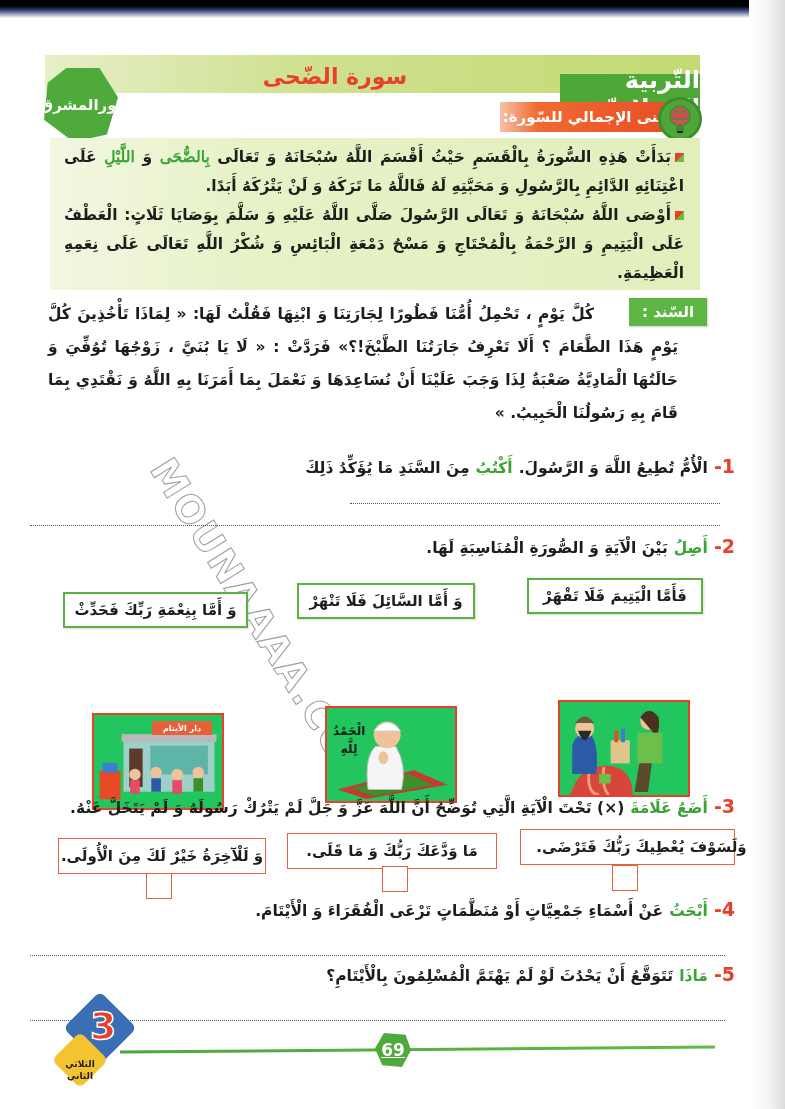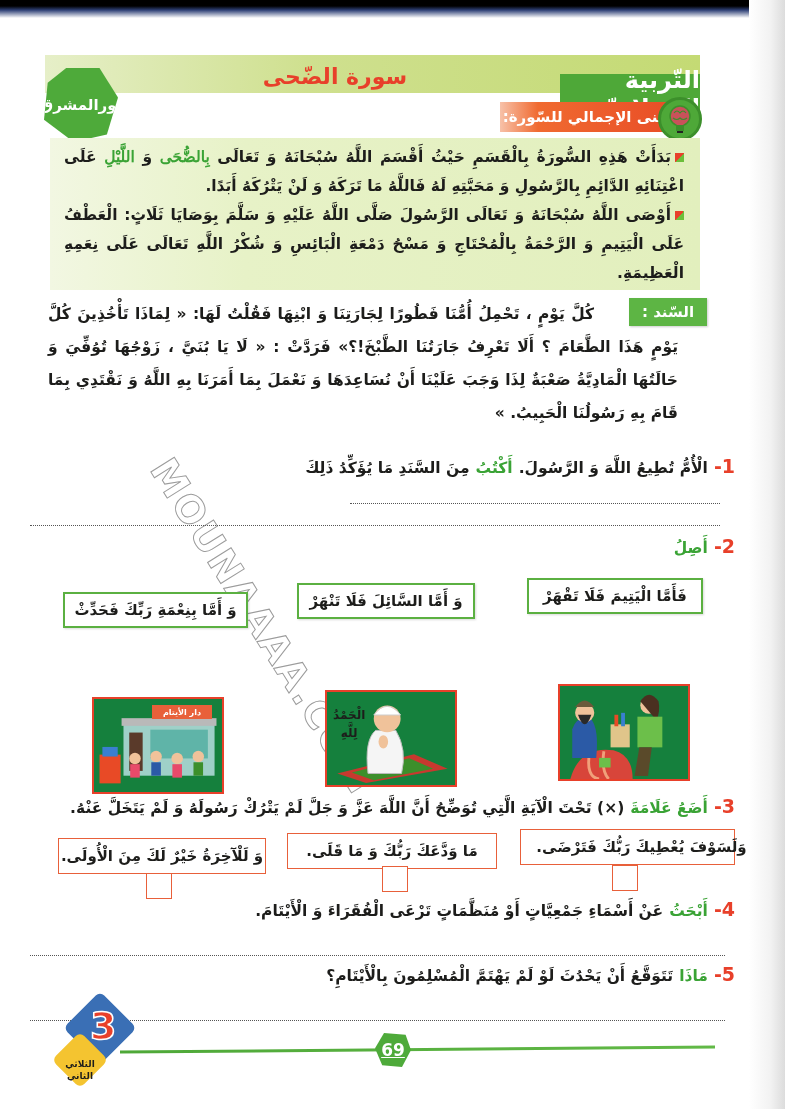--- a/index.html
+++ b/index.html
@@ -105,21 +105,21 @@
   }
 
   
   .verse-box {
     position: absolute; height: 36px; border: 2px solid #5bb041;
     background: #fff; font-weight: bold; font-size: 15px;
     display: flex; align-items: center; justify-content: center; white-space: nowrap;
     box-shadow: 1px 1px 2px rgba(0,0,0,0.15);
   }
   .picture {
-    position: absolute; border: 2px solid #e8402a; background: #15803d; overflow: hidden;
+    position: absolute; border: 2px solid #e8402a; background: #22c55e; overflow: hidden; margin-top: 16px;
   }
 
   
   .choice-box {
     position: absolute; height: 36px; border: 1.5px solid #e8603a; background: #fff;
     font-weight: bold; font-size: 15px;
     display: flex; align-items: center; justify-content: center; white-space: nowrap;
   }
   .checkbox {
     position: absolute; width: 26px; height: 26px; border: 1.5px solid #e8603a; background: #fff;
@@ -197,20 +197,21 @@
   <span>الْأُمُّ تُطِيعُ اللَّهَ وَ الرَّسُولَ.</span>
   <span class="q-verb">أَكْتُبُ</span>
   <span>مِنَ السَّنَدِ مَا يُؤَكِّدُ ذَلِكَ</span>
 </div>
 <div class="dotted-line" style="left:350px; top:503px; width:370px;"></div>
 <div class="dotted-line" style="left:30px; top:525px; width:690px;"></div>
 
 <div class="question" style="top:535px;">
   <span class="q-num">2-</span>
   <span class="q-verb">أَصِلُ</span>
+  <span>بَيْنَ الْآيَةِ وَ الصُّورَةِ الْمُنَاسِبَةِ لَهَا.</span>
 </div>
 <div class="verse-box" style="left:527px; top:578px; width:176px;">فَأَمَّا الْيَتِيمَ فَلَا تَقْهَرْ</div>
 <div class="verse-box" style="left:297px; top:583px; width:178px;">وَ أَمَّا السَّائِلَ فَلَا تَنْهَرْ</div>
 <div class="verse-box" style="left:63px; top:592px; width:185px;">وَ أَمَّا بِنِعْمَةِ رَبِّكَ فَحَدِّثْ</div>
 
 <div class="picture" style="left:558px; top:684px; width:132px; height:97px;">
   <svg viewBox="0 0 132 97" width="128" height="93">
     <path d="M10 97 q10 -35 45 -30 q20 5 20 30 z" fill="#d8453a"></path>
     <path d="M30 70 q-4 25 10 27 M45 68 q-3 20 5 29" stroke="#f1a07a" stroke-width="3" fill="none"></path>
     <rect x="40" y="75" width="12" height="10" fill="#6cbf4a"></rect>

